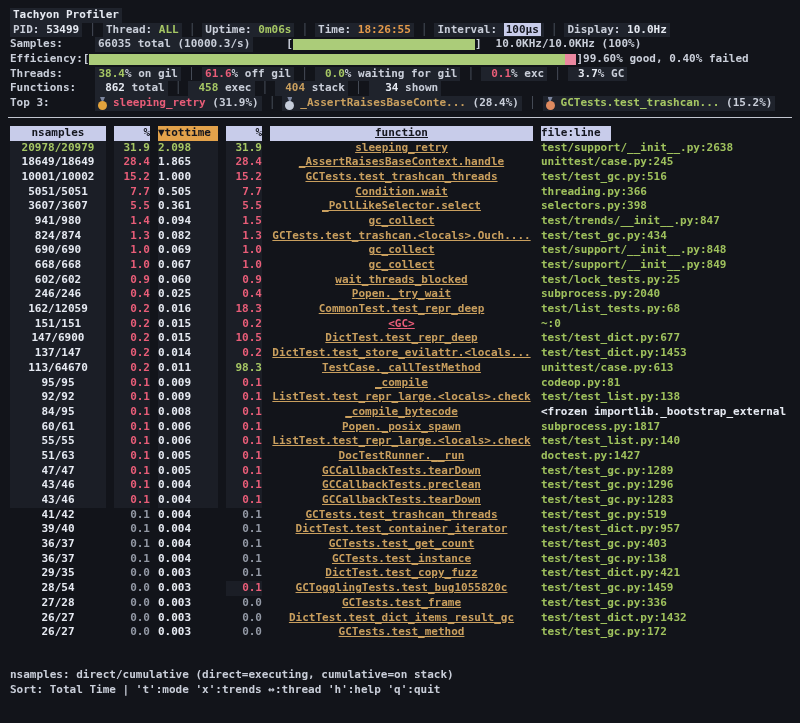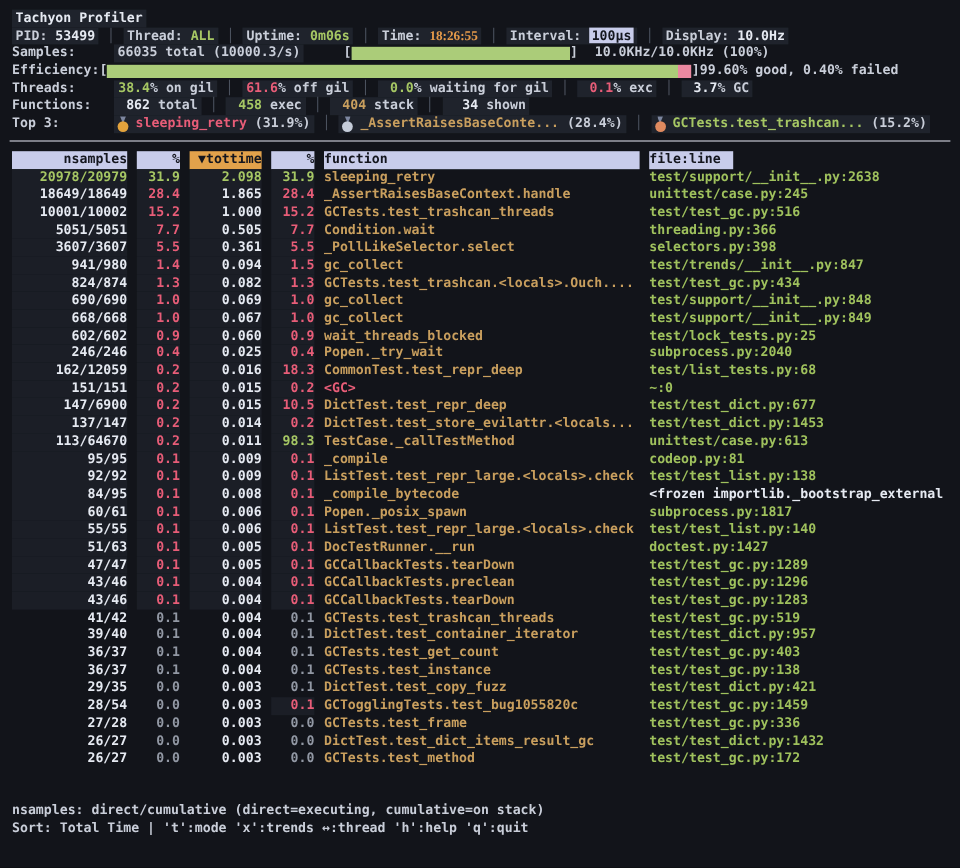--- a/index.html
+++ b/index.html
@@ -16,43 +16,43 @@
     background:var(--bg);padding:8px 10px 0 10px;overflow:hidden;
     font-family:"DejaVu Sans Mono","Liberation Mono",monospace;
     font-size:11px;font-weight:bold;color:var(--fg);
   }
   .line{height:14.7px;line-height:14.7px;white-space:pre;display:flex;align-items:center;}
   .chip{background:var(--chipbg);padding:0 3px;}
   .lbl{color:var(--fg);}
   .lblw{display:inline-block;width:85px;flex:none;}
   .divider{color:var(--divider);margin:0 7px;}
   .g{color:var(--green);} .r{color:var(--red);} .a{color:var(--amber);}
-  .o{color:var(--orange);font-family:Liberation Serif, serif;} .w{color:var(--bright);} .d{color:var(--dim);}
+  .o{color:var(--orange);} .w{color:var(--bright);} .d{color:var(--dim);}
   .f{color:var(--filec);}
   .lavv{background:var(--lav);color:var(--lavtext);padding:0 2px;}
   .bracket{color:var(--fg);}
   .bar{height:11px;display:inline-block;flex:none;}
   .bar-green{background:var(--bargreen);}
   .bar-pink{background:var(--barpink);}
   .medal{display:inline-block;position:relative;width:9px;height:13px;margin-right:6px;flex:none;}
   .medal::before{content:"";position:absolute;top:0;left:2px;width:5px;height:6px;background:#7d87a0;
     clip-path:polygon(0 0,100% 0,50% 100%);}
   .medal::after{content:"";position:absolute;bottom:0;left:0;width:9px;height:9px;border-radius:50%;}
   .medal.gold::after{background:#e3a33c;}
   .medal.silver::after{background:#c6cdda;}
   .medal.bronze::after{background:#df8a5f;}
   .rule{border:none;border-top:1px solid var(--rule);margin:6px -2px 8px -2px;}
   
   .row,.thead{display:flex;height:14.7px;line-height:14.7px;white-space:pre;}
   .c{flex:none;overflow:hidden;}
-  .c.ns{width:96px;text-align:right;}
+  .c.ns{width:96px;text-align:center;}
   .c.pct{width:36px;margin-left:8px;text-align:right;}
-  .c.tot{width:60px;margin-left:8px;text-align:right;}
+  .c.tot{width:60px;margin-left:8px;text-align:left;}
   .c.cum{width:36px;margin-left:8px;text-align:right;}
-  .c.fn{width:263px;margin-left:8px;text-align:left;}
+  .c.fn{width:263px;margin-left:8px;text-align:center;text-decoration:underline;}
   .c.file{flex:1 1 auto;margin-left:8px;text-align:left;}
   .hc{background:var(--cellchip);}
   .hcell{background:var(--lav);color:var(--lavtext);}
   .hcell.sorted{background:var(--sortbg);}
   .footer{margin-top:28px;}
 </style>
 </head>
 <body>
 
 <div class="screen">

